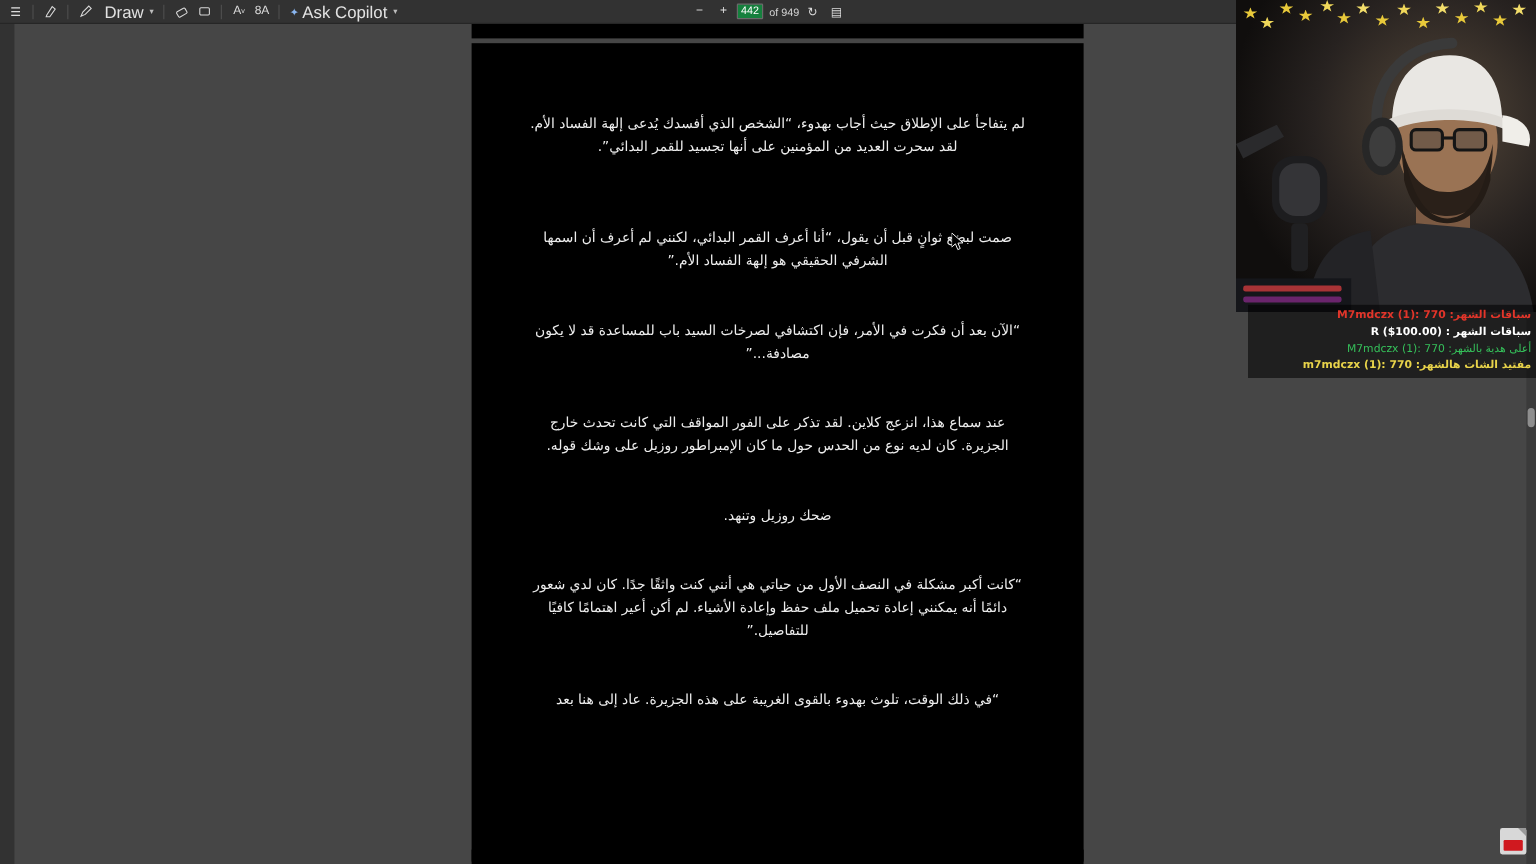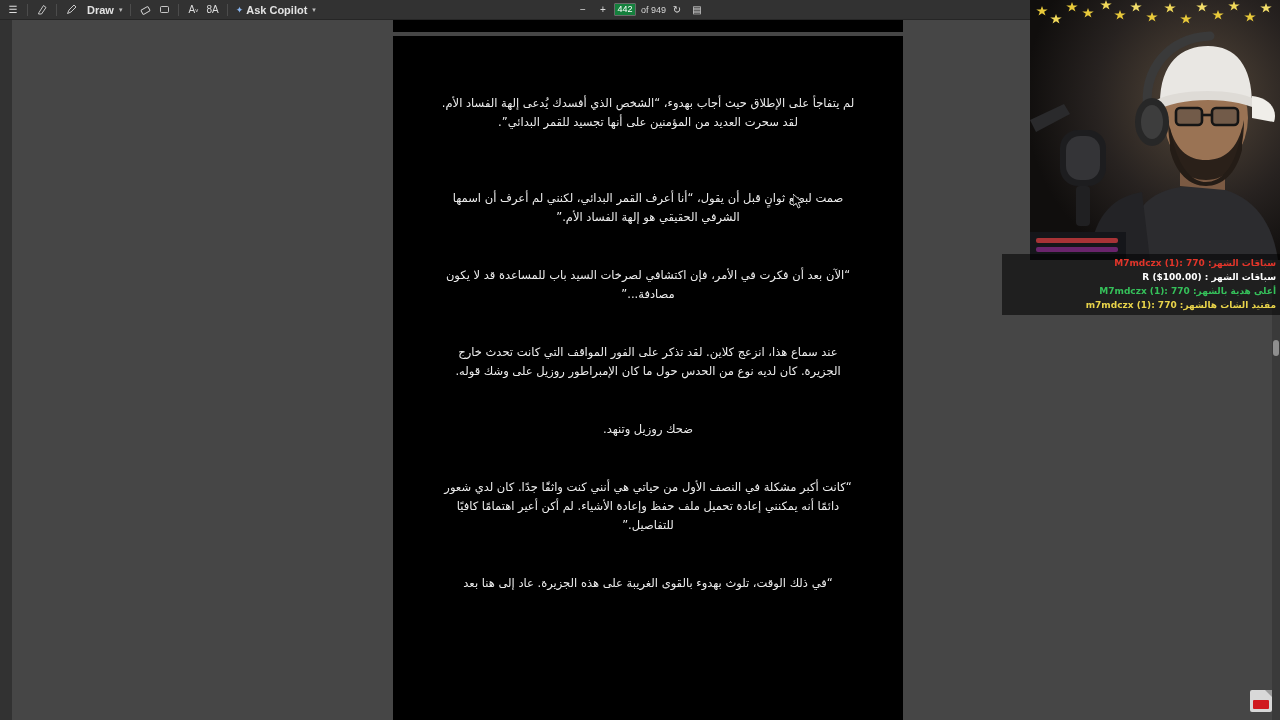--- a/index.html
+++ b/index.html
@@ -28,21 +28,21 @@
   }
   .tb-btn {
     display: flex; align-items: center; justify-content: center;
     height: 18px; min-width: 18px;
     padding: 0 3px;
     color: #dcdcdc;
     font-size: 10px;
     cursor: default;
     border-radius: 2px;
   }
-  .tb-label { font-size: 11px; padding: 0 3px; color: #e2e2e2; font-weight: bold; }
+  .tb-label { font-size: 14px; padding: 0 3px; color: #e2e2e2; }
   .caret { font-size: 7px; color: #bdbdbd; margin-left: 2px; }
   .tb-sep {
     width: 1px; height: 12px; background: #4c4c4c; margin: 0 4px;
   }
   #toolbar-left { position: absolute; left: 4px; display: flex; align-items: center; gap: 1px; }
   #toolbar-center { position: absolute; left: 50%; transform: translateX(-50%); display: flex; align-items: center; gap: 2px; }
   #toolbar-right { position: absolute; right: 6px; display: flex; align-items: center; gap: 3px; }
   .page-box {
     background: #15803d;
     border: 1px solid #6a6a6a;
@@ -122,35 +122,35 @@
     position: absolute;
     width: 12px; height: 10px;
     clip-path: polygon(50% 0%, 61% 35%, 98% 35%, 68% 57%, 79% 95%, 50% 72%, 21% 95%, 32% 57%, 2% 35%, 39% 35%);
   }
   .cam-person { position: absolute; inset: 0; }
 
   
   #stream-info {
     position: absolute;
     right: 0px; top: 254px;
-    width: 278px;
+    width: 240px;
     padding: 2px 4px 3px 4px;
     z-index: 31;
     direction: rtl;
     text-align: right;
     font-family: "DejaVu Sans", sans-serif;
     font-size: 9px;
     line-height: 14px;
     background: rgba(0,0,0,0.55);
   }
   .si-row { white-space: nowrap; overflow: hidden; }
   .si-red { color: #e2352a; font-weight: bold; }
   .si-white { color: #ffffff; font-weight: bold; }
   .si-yellow { color: #e8d34a; font-weight: bold; }
-  .si-green { color: #35c05a; font-weight: bold; text-align: right; }
+  .si-green { color: #35c05a; font-weight: normal; text-align: right; }
 
   
   #scrollbar-track {
     position: absolute;
     right: 0; top: 20px;
     width: 8px; height: 700px;
     background: #3a3a3a;
     z-index: 20;
   }
   #scrollbar-thumb {

